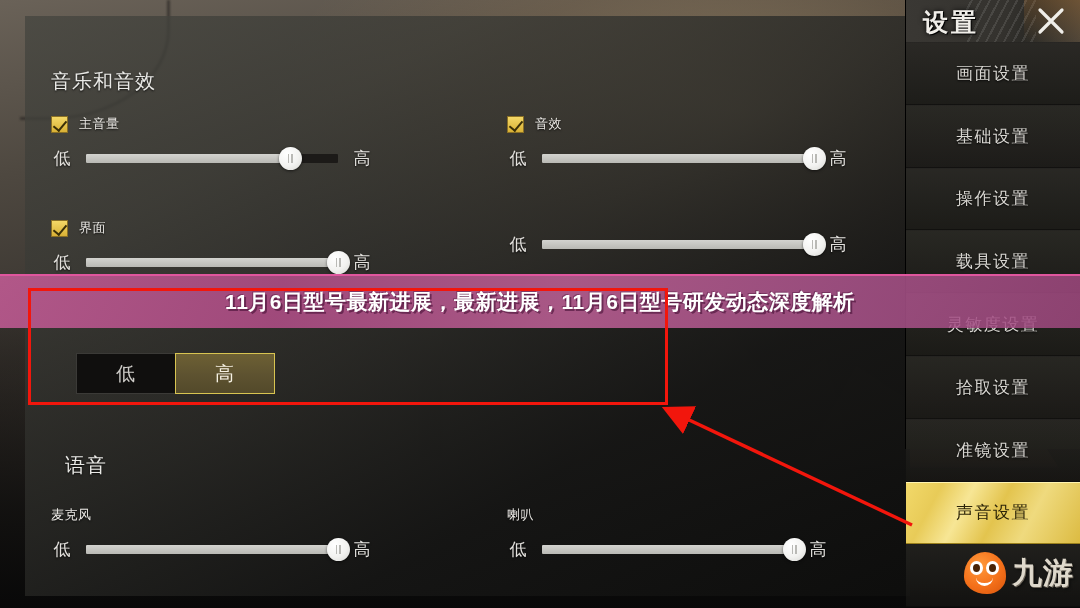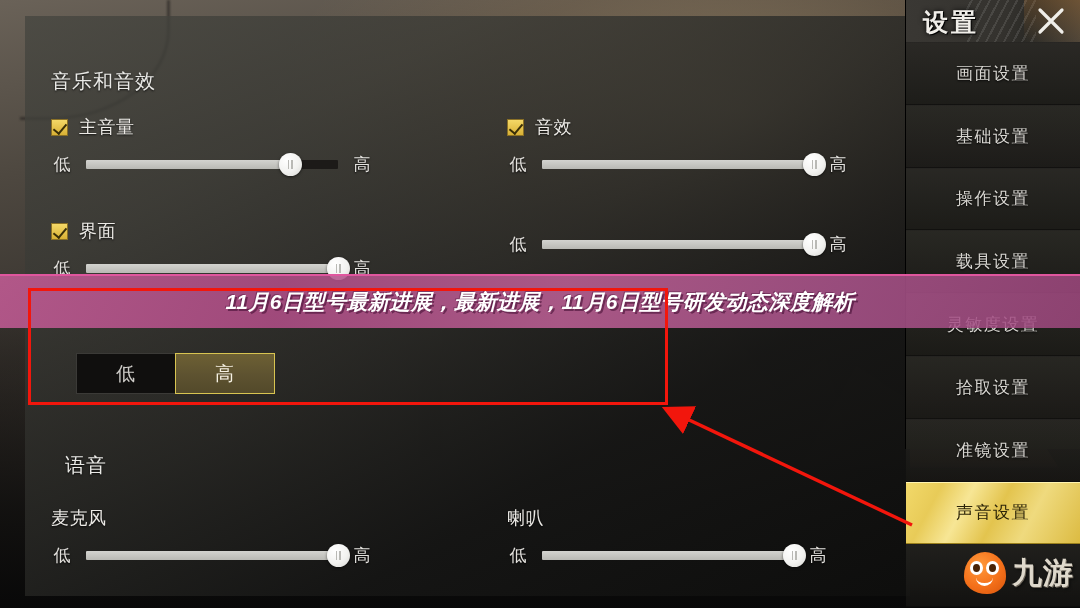--- a/index.html
+++ b/index.html
@@ -74,21 +74,21 @@
     border:1px solid #8a7026;
     position:relative;
   }
   .cbx::after {
     content:""; position:absolute; left:4px; top:1px;
     width:6px; height:11px;
     border:solid #3a2f08; border-width:0 2.5px 2.5px 0;
     transform: rotate(40deg);
   }
   .opt .lbl {
-    color:#eceae6; font-size:18px; letter-spacing:0.5px;
+    color:#eceae6; font-size:13px; letter-spacing:0.5px;
     text-shadow: 0 1px 2px rgba(0,0,0,0.85);
   }
   .slider-row {
     display:flex; align-items:center; gap:13px; margin-top:14px;
   }
   .slider-row .end {
     color:#e4e2de; font-size:17px; width:22px; text-align:center;
     text-shadow: 0 1px 2px rgba(0,0,0,0.85);
   }
   .track {
@@ -190,21 +190,21 @@
     border-bottom:1px solid #9a7f1c;
   }
 
   
   #banner {
     position:absolute; left:0; top:274px; width:1080px; height:54px;
     background: linear-gradient(100deg,
       rgba(196,92,150,0.86) 0%, rgba(178,78,136,0.86) 26%,
       rgba(190,96,150,0.86) 52%, rgba(172,84,140,0.86) 78%, rgba(158,72,126,0.86) 100%);
     border-top:2px solid #e0569e;
-    display:flex; align-items:center; justify-content:center;font-style:italic;
+    display:flex; align-items:center; justify-content:center;
   }
   #banner-text {
     color:#ffffff; font-size:21px; font-weight:bold; letter-spacing:0.5px;
     white-space:nowrap;
     text-shadow: 2px 2px 0 rgba(60,10,45,0.55), -1px -1px 0 rgba(60,10,45,0.35);
   }
 
   
   #red-box {
     position:absolute; left:28px; top:288px; width:640px; height:117px;

